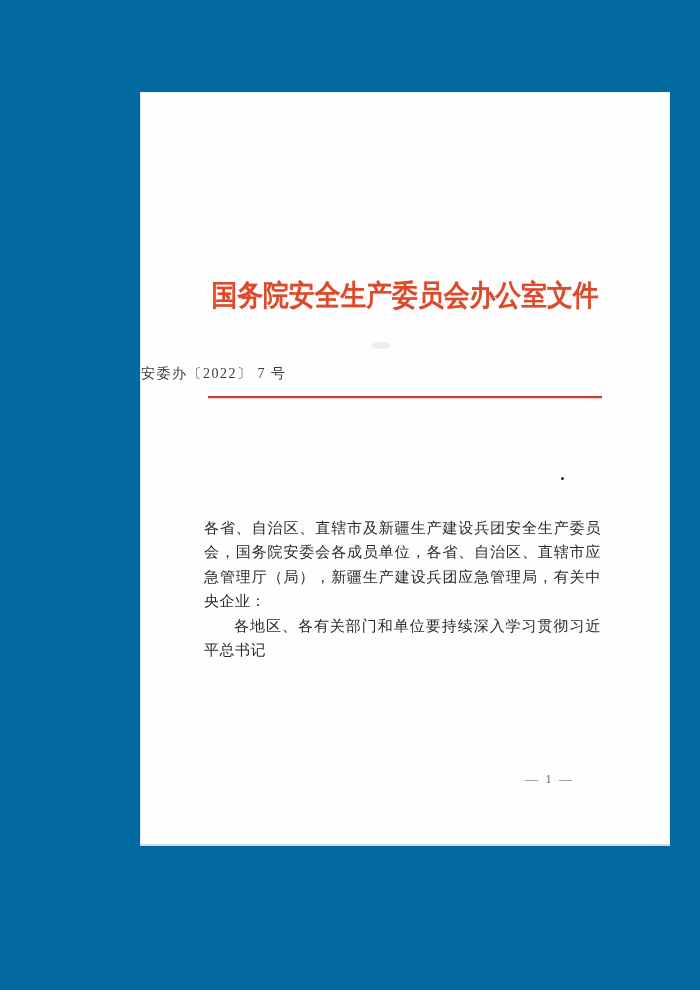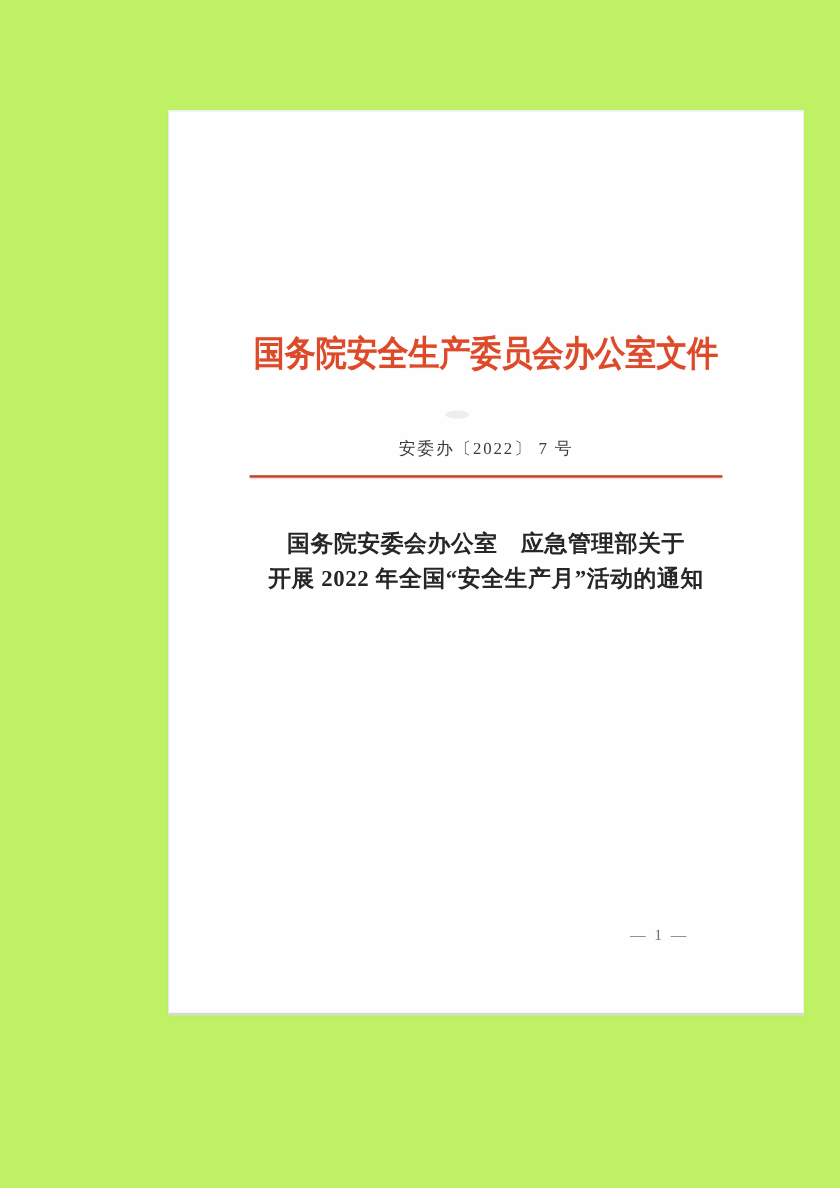--- a/index.html
+++ b/index.html
@@ -10,21 +10,21 @@
     width: 700px;
     height: 990px;
     overflow: hidden;
     background: #fafbfb;
     font-family: "Liberation Serif", "DejaVu Serif", serif;
   }
   .canvas {
     position: relative;
     width: 700px;
     height: 990px;
-    background: #bef264;
+    background: #0369a1;
   }
   
   .sheet {
     position: absolute;
     left: 140px;
     top: 92px;
     width: 528px;
     height: 751px;
     background: #fffeff;
     border: 1px solid #eef0f2;
@@ -45,21 +45,21 @@
     color: #dc4a2a;
     transform: scaleX(0.89);
     transform-origin: center;
     text-shadow: 0 0 1px rgba(220,74,42,0.35);
   }
   .docnum {
     position: absolute;
     top: 272px;
     left: 0;
     width: 100%;
-    text-align: center;
+    text-align: left;
     font-size: 14px;
     letter-spacing: 1.5px;
     color: #3a3a3a;
   }
   .red-rule {
     position: absolute;
     top: 303px;
     left: 67px;
     right: 67px;
     height: 2px;
@@ -133,26 +133,24 @@
 
 <div class="canvas">
   <div class="sheet">
 
     <div class="letterhead">国务院安全生产委员会办公室文件</div>
 
     <div class="docnum">安委办〔2022〕 7 号</div>
 
     <div class="red-rule"></div>
 
-    <div class="doc-title">
-      <div>国务院安委会办公室　应急管理部关于</div>
-      <div>开展 2022 年全国“安全生产月”活动的通知</div>
-    </div>
 
     <div class="bodytext">
+      <p>各省、自治区、直辖市及新疆生产建设兵团安全生产委员会，国务院安委会各成员单位，各省、自治区、直辖市应急管理厅（局），新疆生产建设兵团应急管理局，有关中央企业：</p>
+      <p class="indent">各地区、各有关部门和单位要持续深入学习贯彻习近平总书记</p>
     </div>
 
     <div class="pagenum">— 1 —</div>
 
     <div class="speck"></div>
     <div class="smudge"></div>
   </div>
 </div>
 
 </body></html>

